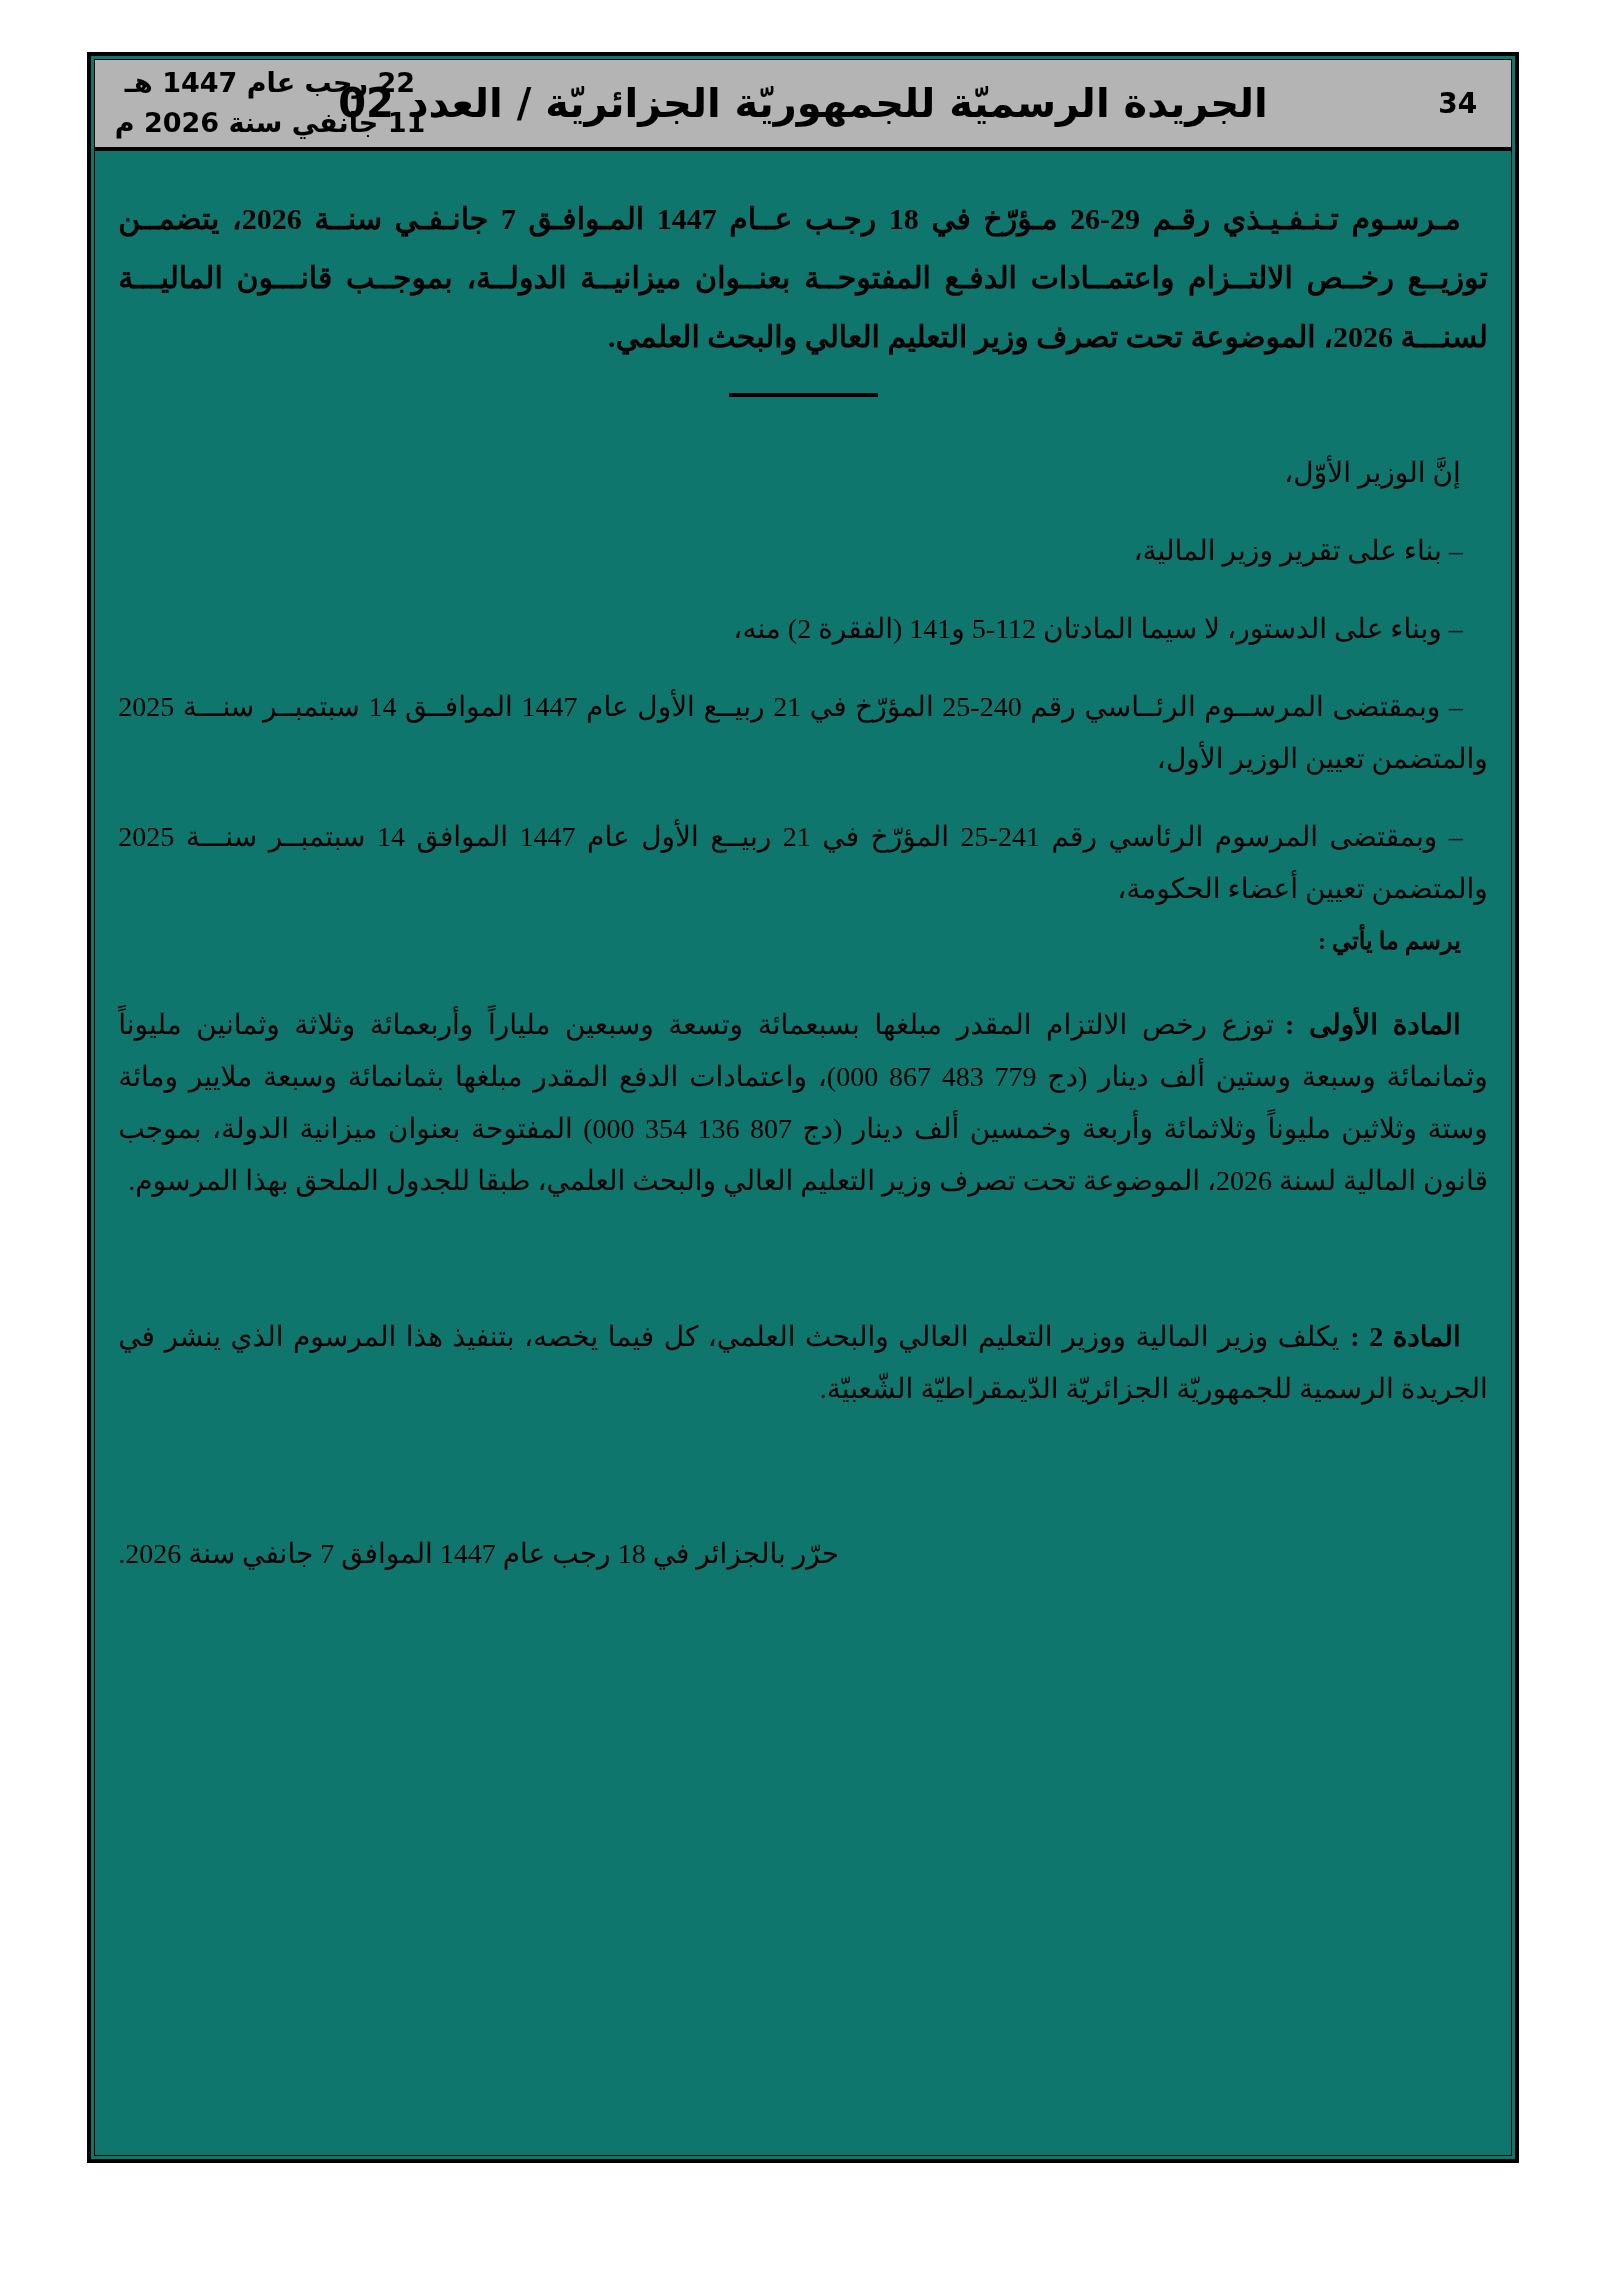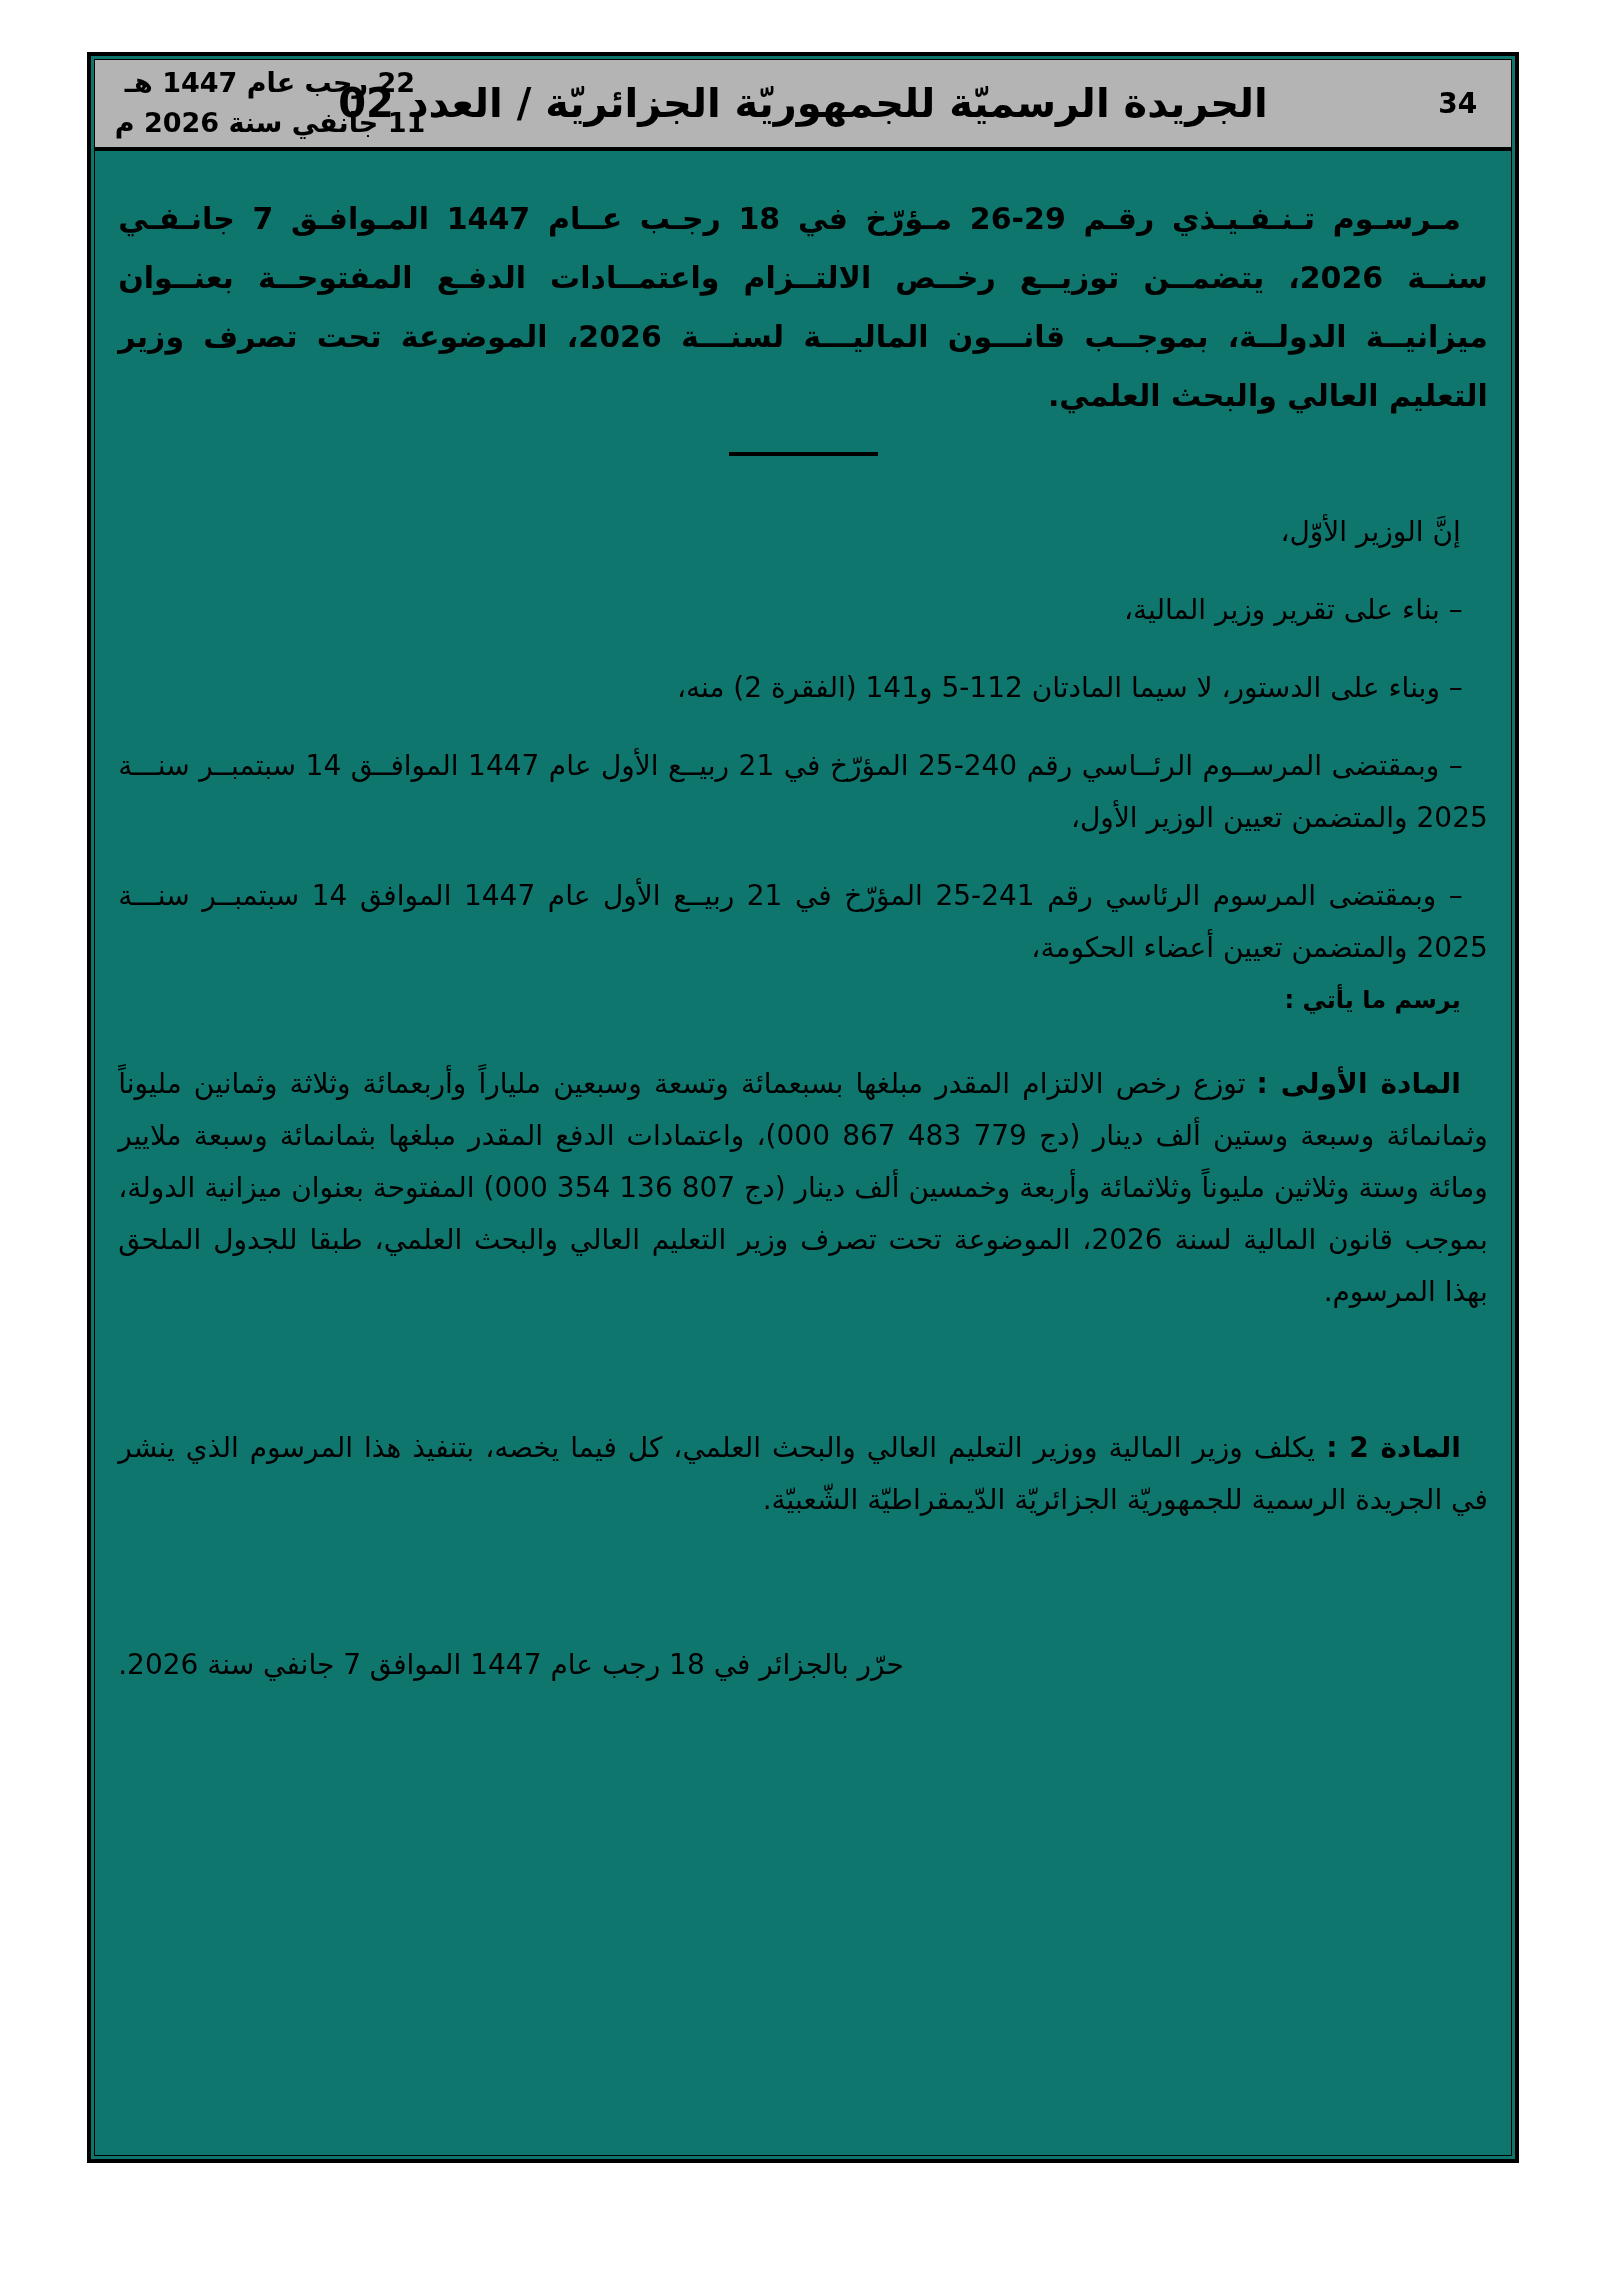--- a/index.html
+++ b/index.html
@@ -71,20 +71,21 @@
     height: 77px;
     line-height: 87px;
     font-weight: bold;
     font-size: 28px;
   }
   
   .content {
     direction: rtl;
     padding: 0 23.5px;
     font-size: 28px;
+    font-family: Liberation Serif, serif;
   }
   .decree-title {
     font-weight: bold;
     font-size: 30px;
     line-height: 59px;
     text-align: justify;
     text-indent: 27px;
     margin: 38px 0 0 0;
   }
   .section-divider {

